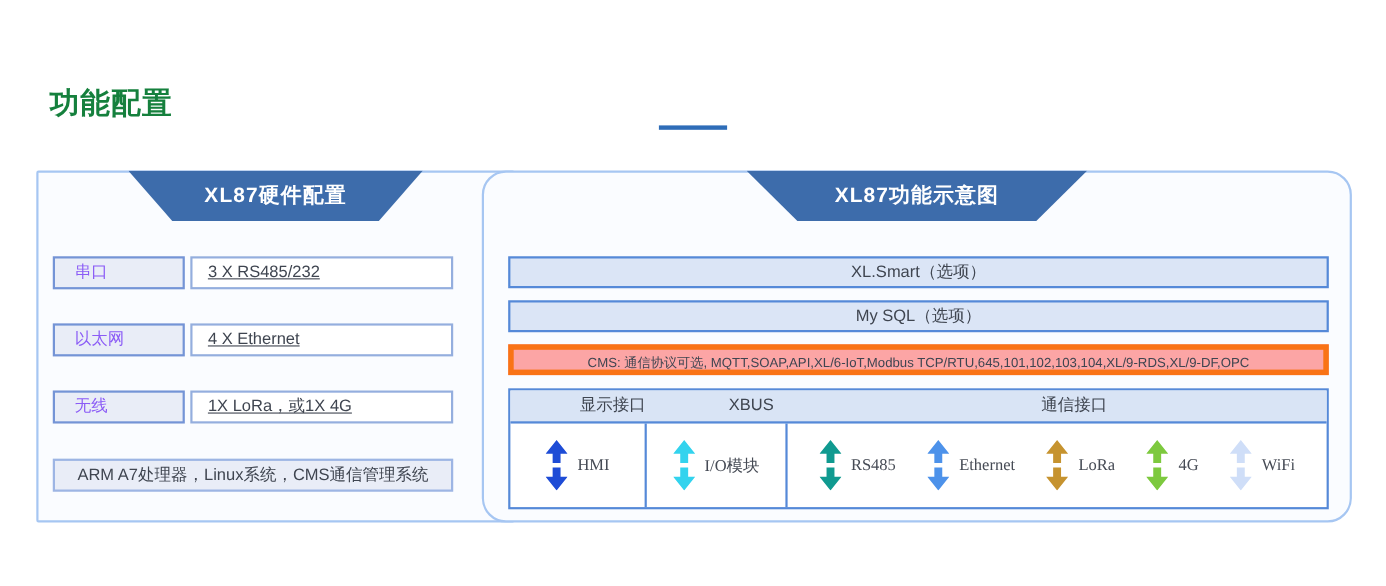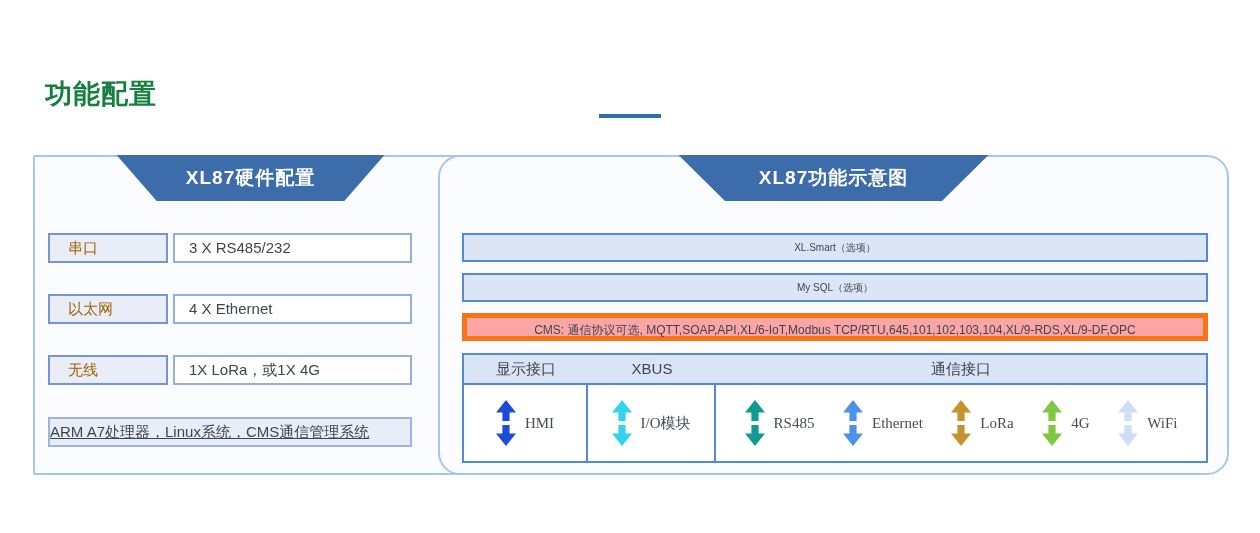--- a/index.html
+++ b/index.html
@@ -35,58 +35,58 @@
     display:flex;align-items:center;justify-content:center;
     color:#ffffff;font-size:19px;font-weight:bold;letter-spacing:1px;
   }
   .trap-left{width:268px;}
   .trap-right{width:310px;}
   
   .l-row{position:absolute;left:13px;display:flex;}
   .l-label{
     width:120px;height:30px;box-sizing:border-box;
     background:#e9edf7;border:2px solid #7494d6;
-    font-size:15px;line-height:26px;padding-left:18px;color:#a16207;
+    font-size:15px;line-height:26px;padding-left:18px;color:#8b5cf6;
   }
   .l-value{
     width:239px;height:30px;box-sizing:border-box;margin-left:5px;
     background:#ffffff;border:2px solid #94aede;
     font-size:15px;line-height:26px;padding-left:14px;color:#3f4550;
     white-space:nowrap;
+    text-decoration:underline;
   }
   .l-footer{
     position:absolute;left:13px;top:260px;width:364px;height:30px;
     box-sizing:border-box;background:#e9edf7;border:2px solid #9db5e4;
-    font-size:15px;line-height:26px;text-align:left;color:#3f4550;
+    font-size:15px;line-height:26px;text-align:center;color:#3f4550;
     white-space:nowrap;
-    text-decoration:underline;
   }
   
   .r-bar{
     position:absolute;left:22px;width:746px;height:29px;box-sizing:border-box;
     background:#dbe5f6;border:2px solid #5589d8;
-    font-size:10px;line-height:25px;text-align:center;color:#3f4550;
+    font-size:15px;line-height:25px;text-align:center;color:#3f4550;
     white-space:nowrap;
   }
   .r-bar.cms{
     height:28px;background:#fca5a5;border:5px solid #f97316;
     font-size:12px;line-height:24px;
   }
   
   .r-table{
     position:absolute;left:22px;top:196px;width:746px;height:110px;
     box-sizing:border-box;border:2px solid #5589d8;background:#ffffff;
     display:flex;flex-direction:column;
   }
   .r-thead{
     display:flex;height:28px;background:#d9e4f5;
     border-bottom:2px solid #5589d8;flex:none;
   }
   .th{font-size:15px;line-height:28px;text-align:center;color:#3f4550;}
-  .th1{width:124px;}
+  .th1{width:124px;margin-left:31px;}
   .th2{width:128px;}
   .th3{flex:1;}
   .r-tbody{display:flex;flex:1;}
   .td{display:flex;align-items:center;justify-content:center;font-family:Liberation Serif, serif;}
   .td1{width:124px;border-right:2px solid #5589d8;box-sizing:border-box;}
   .td2{width:128px;border-right:2px solid #5589d8;box-sizing:border-box;}
   .td3{flex:1;justify-content:space-evenly;}
   .iface{display:flex;align-items:center;gap:9px;}
   .iface .lbl{font-size:15px;color:#464b55;white-space:nowrap;}
   .arrow{width:20px;height:46px;display:block;}

